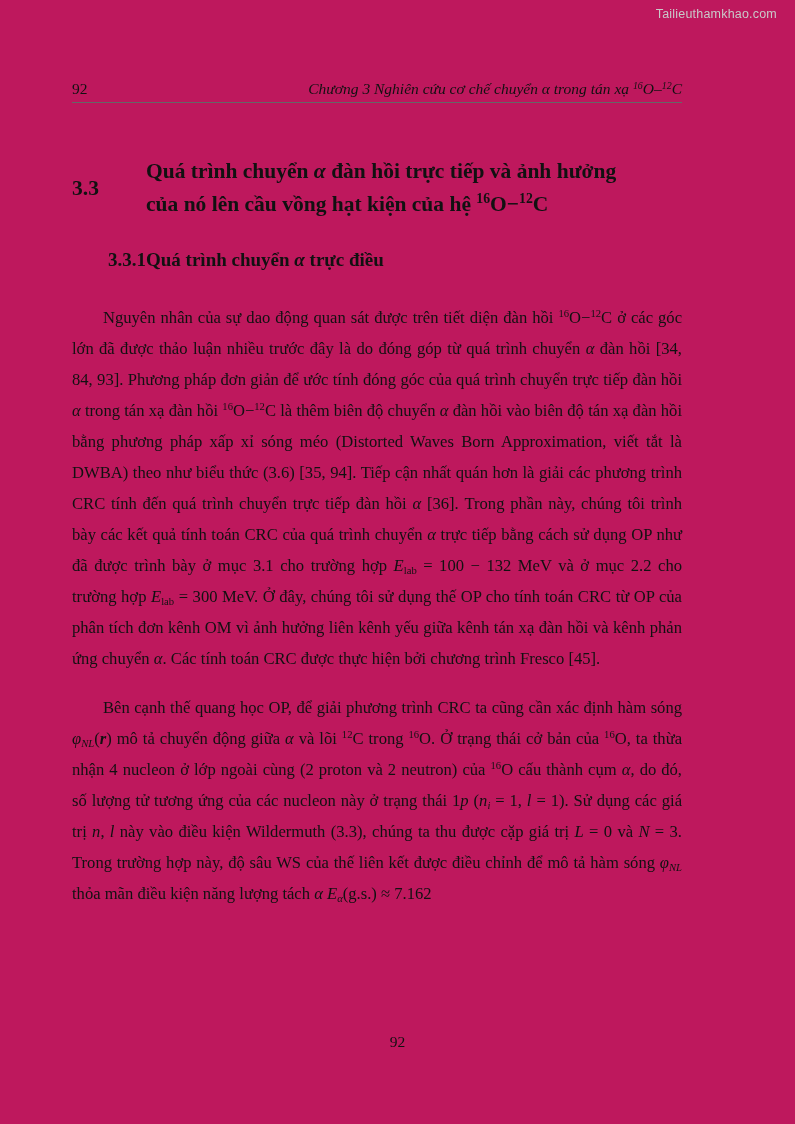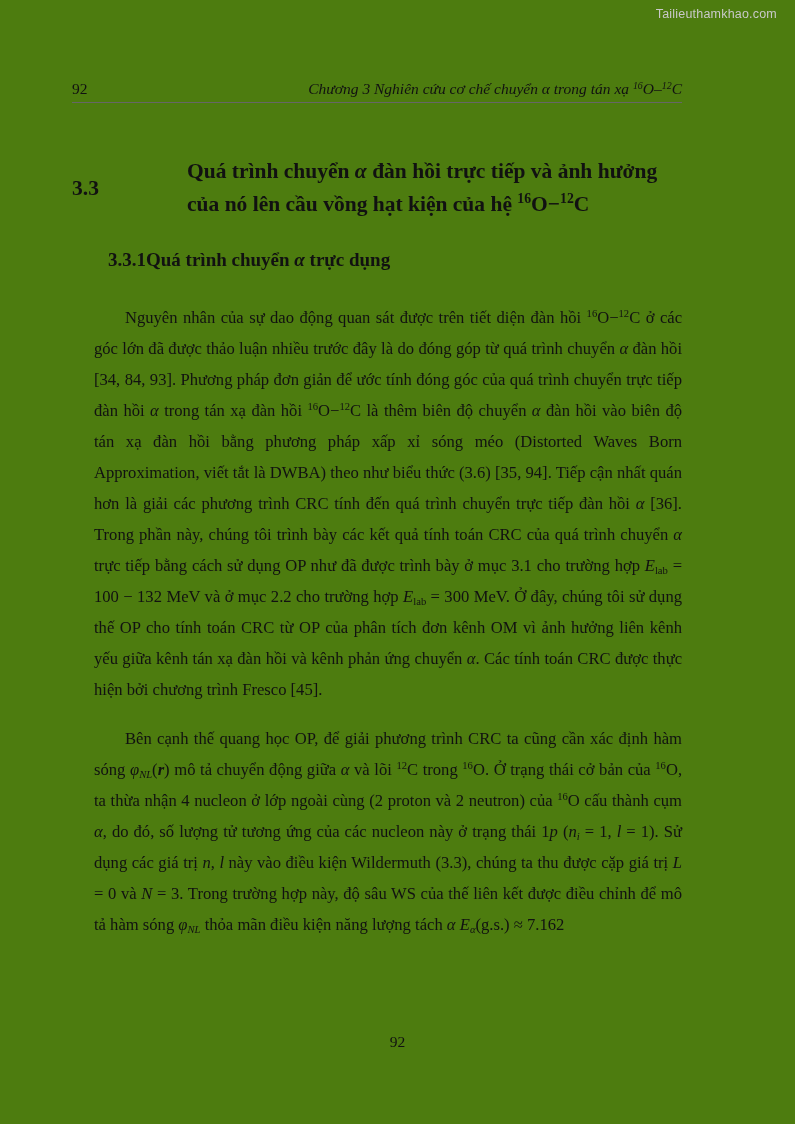--- a/index.html
+++ b/index.html
@@ -4,21 +4,21 @@
 <style>
   html, body {
     margin: 0;
     padding: 0;
     background: #ffffff;
   }
   .page {
     position: relative;
     width: 795px;
     height: 1124px;
-    background: #4d7c0f;
+    background: #be185d;
     overflow: hidden;
     font-family: "Liberation Serif", "DejaVu Serif", serif;
     color: #111111;
   }
 
   
   .watermark {
     position: absolute;
     top: 7px;
     right: 18px;
@@ -61,38 +61,37 @@
   }
 
   p.body {
     margin: 0;
     font-size: 16.6px;
     line-height: 31px;
     text-align: justify;
     text-justify: inter-word;
     hyphens: none;
   }
-  p.body.indent { text-indent: 31px; margin-left: 22px; }
+  p.body.indent { text-indent: 31px; }
 
   
   .h2 {
     margin: 0;
     font-size: 21.5px;
     font-weight: bold;
     line-height: 33px;
     display: flex;
     align-items: center;
   }
   .h2 .num {
     width: 74px;
     flex: 0 0 74px;
   }
   .h2 .txt {
     flex: 1 1 auto;
-    margin-left: 41px;
   }
   .h3 {
     margin: 0;
     font-size: 19px;
     font-weight: bold;
     line-height: 30px;
     display: flex;
     align-items: baseline;
     text-align: right;
   }
@@ -151,21 +150,21 @@
 
     <h2 class="h2">
       <span class="num">3.3</span>
       <span class="txt"><span>Quá trình chuyển </span><span class="mi">α</span><span> đàn hồi trực tiếp và ảnh hưởng</span><br><span>của nó lên cầu vồng hạt kiện của hệ </span><span class="nb"><sup class="pre">16</sup><span>O</span><span>−</span><sup class="pre">12</sup><span>C</span></span></span>
     </h2>
 
     <div class="sp-after-h2"></div>
 
     <h3 class="h3">
       <span class="num">3.3.1</span>
-      <span class="txt"><span>Quá trình chuyển </span><span class="mi">α</span><span> trực dụng</span></span>
+      <span class="txt"><span>Quá trình chuyển </span><span class="mi">α</span><span> trực điều</span></span>
     </h3>
 
     <div class="sp-after-h3"></div>
 
     <p class="body indent"><span>Nguyên nhân của sự dao động quan sát được trên tiết diện đàn hồi </span><span class="nb"><sup class="pre">16</sup><span>O</span><span>−</span><sup class="pre">12</sup><span>C</span></span><span> ở các góc lớn đã được thảo luận nhiều trước đây là do đóng góp từ quá trình chuyển </span><span class="mi">α</span><span> đàn hồi [34, 84, 93]. Phương pháp đơn giản để ước tính đóng góc của quá trình chuyển trực tiếp đàn hồi </span><span class="mi">α</span><span> trong tán xạ đàn hồi </span><span class="nb"><sup class="pre">16</sup><span>O</span><span>−</span><sup class="pre">12</sup><span>C</span></span><span> là thêm biên độ chuyển </span><span class="mi">α</span><span> đàn hồi vào biên độ tán xạ đàn hồi bằng phương pháp xấp xỉ sóng méo (Distorted Waves Born Approximation, viết tắt là DWBA) theo như biểu thức (3.6) [35, 94]. Tiếp cận nhất quán hơn là giải các phương trình CRC tính đến quá trình chuyển trực tiếp đàn hồi </span><span class="mi">α</span><span> [36].  Trong phần này, chúng tôi trình bày các kết quả tính toán CRC của quá trình chuyển </span><span class="mi">α</span><span> trực tiếp bằng cách sử dụng OP như đã được trình bày ở mục 3.1 cho trường hợp </span><span class="nb"><span class="mi">E</span><sub class="sb mup">lab</sub></span><span> = 100 − 132 MeV và ở mục 2.2 cho trường hợp </span><span class="nb"><span class="mi">E</span><sub class="sb mup">lab</sub></span><span> = 300 MeV. Ở đây, chúng tôi sử dụng thế OP cho tính toán CRC từ OP của phân tích đơn kênh OM vì ảnh hưởng liên kênh yếu giữa kênh tán xạ đàn hồi và kênh phản ứng chuyển </span><span class="mi">α</span><span>. Các tính toán CRC được thực hiện bởi chương trình Fresco [45].</span></p>
 
     <div class="sp-para"></div>
 
     <p class="body indent"><span>Bên cạnh thế quang học OP, để giải phương trình CRC ta cũng cần xác định hàm sóng </span><span class="nb"><span class="mi">φ</span><sub class="sb mi">NL</sub><span>(</span><span class="mbf">r</span><span>) mô tả chuyển động giữa </span></span><span class="mi">α</span><span> và lõi </span><span class="nb"><sup class="pre">12</sup><span>C</span></span><span> trong </span><span class="nb"><sup class="pre">16</sup><span>O</span></span><span>. Ở trạng thái cở bản của </span><span class="nb"><sup class="pre">16</sup><span>O</span></span><span>, ta thừa nhận 4 nucleon ở lớp ngoài cùng (2 proton và 2 neutron) của </span><span class="nb"><sup class="pre">16</sup><span>O</span></span><span> cấu thành cụm </span><span class="mi">α</span><span>, do đó, số lượng tử tương ứng của các nucleon này ở trạng thái 1</span><span class="mi">p</span><span> (</span><span class="nb"><span class="mi">n</span><sub class="sb mi">i</sub></span><span> = 1, </span><span class="mi">l</span><span> = 1). Sử dụng các giá trị </span><span class="mi">n</span><span>, </span><span class="mi">l</span><span> này vào điều kiện Wildermuth (3.3), chúng ta thu được cặp giá trị </span><span class="mi">L</span><span> = 0 và </span><span class="mi">N</span><span> = 3. Trong trường hợp này, độ sâu WS của thế liên kết được điều chỉnh để mô tả hàm sóng </span><span class="nb"><span class="mi">φ</span><sub class="sb mi">NL</sub></span><span> thỏa mãn điều kiện năng lượng tách </span><span class="mi">α</span><span> </span><span class="nb"><span class="mi">E</span><sub class="sb mi">α</sub><span>(g.s.) ≈ 7.162</span></span></p>
 

